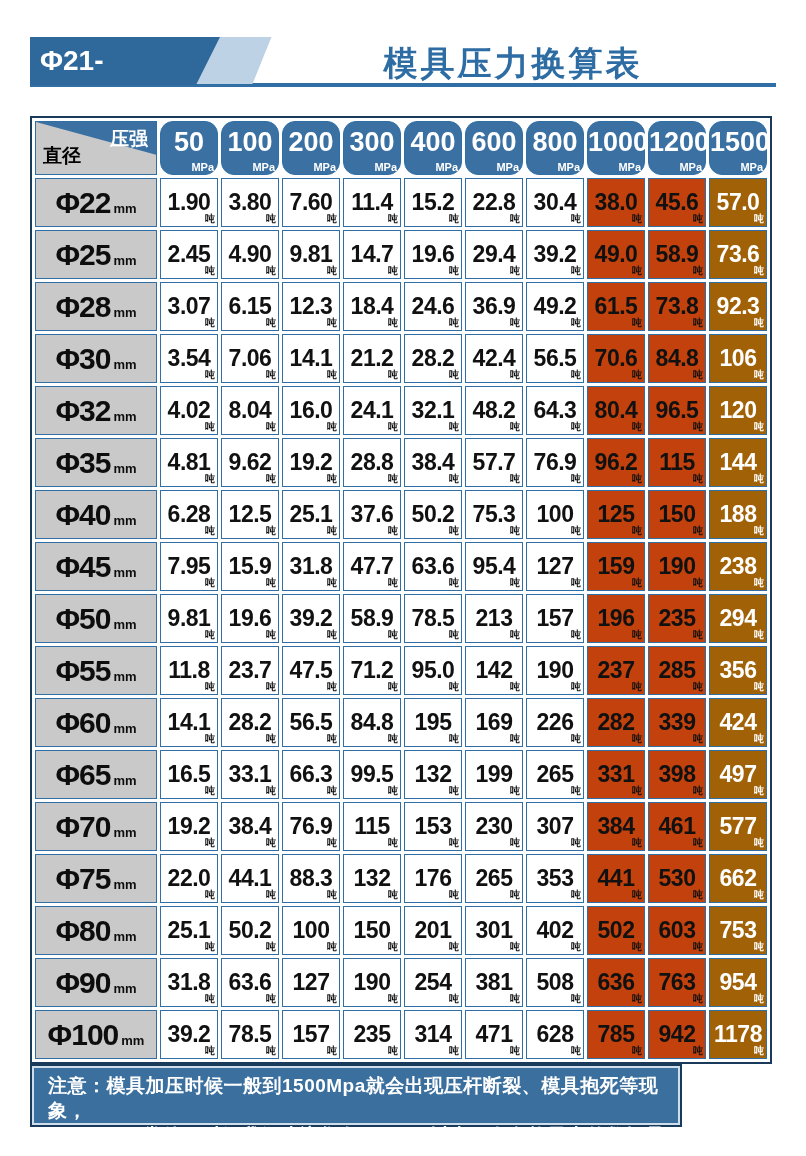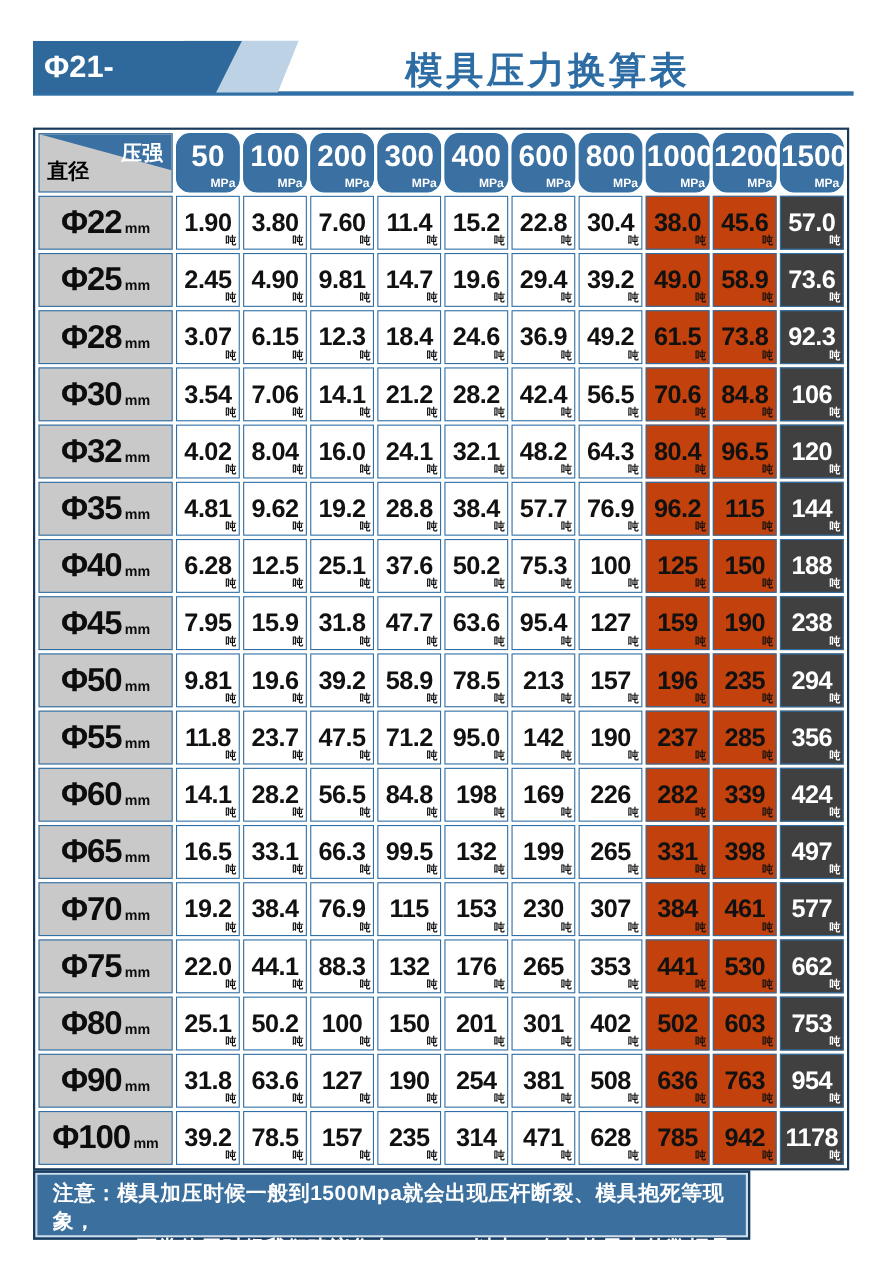--- a/index.html
+++ b/index.html
@@ -15,21 +15,21 @@
     background:#bdd2e5;transform:skewX(-22deg);
   }
   .badge{
     position:absolute;left:30px;top:37px;width:190px;height:48px;
     background:#2f689b;color:#fff;
     clip-path:polygon(0 0,100% 0,calc(100% - 24px) 100%,0 100%);
     font-size:28px;font-weight:bold;line-height:48px;padding-left:10px;
     box-sizing:border-box;letter-spacing:0px;
   }
   .title{
-    position:absolute;left:298px;top:41px;width:400px;text-align:center;
+    position:absolute;left:313px;top:41px;width:400px;text-align:center;
     font-size:34px;font-weight:bold;color:#2e6da4;letter-spacing:3px;
   }
   
   .tablewrap{
     position:absolute;left:30px;top:116px;width:742px;
     border:2px solid #1a3a5c;background:#ffffff;box-sizing:border-box;
   }
   table{width:100%;border-collapse:separate;border-spacing:3px;table-layout:fixed;}
   col.c-diam{width:122px;}
   th,td{position:relative;border:1px solid #2f6fa5;box-sizing:border-box;padding:0;}
@@ -45,21 +45,21 @@
   }
   .dnum{font-size:30px;font-weight:bold;letter-spacing:-1px;}
   .dunit{font-size:13px;font-weight:bold;margin-left:3px;}
   td.vcell{
     background:#fff;height:49px;text-align:center;vertical-align:middle;
     font-weight:bold;color:#111;
   }
   .vcell .num{font-size:23px;letter-spacing:-0.5px;}
   .vcell .u{position:absolute;right:2px;bottom:0px;font-size:10px;font-weight:bold;}
   td.vcell.yellow{background:#c2410c;}
-  td.vcell.red{background:#404040;color:#fff;}
+  td.vcell.red{background:#a16207;color:#fff;}
   td.vcell.red .u{color:#fff;}
   
   .note{
     position:absolute;left:30px;top:1064px;width:652px;height:63px;
     background:#3a6f9e;border:2px solid #1a3a5c;box-sizing:border-box;
     box-shadow:inset 0 0 0 2px #cfdeeb;
     color:#fff;font-size:19px;font-weight:bold;
     padding:7px 8px 0 16px;line-height:25px;letter-spacing:0.5px;
   }
   .note-l2{padding-left:76px;}
@@ -272,21 +272,21 @@
           <td class="vcell yellow"><span class="num">237</span><span class="u">吨</span></td>
           <td class="vcell yellow"><span class="num">285</span><span class="u">吨</span></td>
           <td class="vcell red"><span class="num">356</span><span class="u">吨</span></td>
         </tr>
         <tr>
           <th class="dcol"><span class="dnum">Φ60</span><span class="dunit">mm</span></th>
           <td class="vcell plain"><span class="num">14.1</span><span class="u">吨</span></td>
           <td class="vcell plain"><span class="num">28.2</span><span class="u">吨</span></td>
           <td class="vcell plain"><span class="num">56.5</span><span class="u">吨</span></td>
           <td class="vcell plain"><span class="num">84.8</span><span class="u">吨</span></td>
-          <td class="vcell plain"><span class="num">198</span><span class="u">吨</span></td>
+          <td class="vcell plain"><span class="num">195</span><span class="u">吨</span></td>
           <td class="vcell plain"><span class="num">169</span><span class="u">吨</span></td>
           <td class="vcell plain"><span class="num">226</span><span class="u">吨</span></td>
           <td class="vcell yellow"><span class="num">282</span><span class="u">吨</span></td>
           <td class="vcell yellow"><span class="num">339</span><span class="u">吨</span></td>
           <td class="vcell red"><span class="num">424</span><span class="u">吨</span></td>
         </tr>
         <tr>
           <th class="dcol"><span class="dnum">Φ65</span><span class="dunit">mm</span></th>
           <td class="vcell plain"><span class="num">16.5</span><span class="u">吨</span></td>
           <td class="vcell plain"><span class="num">33.1</span><span class="u">吨</span></td>

